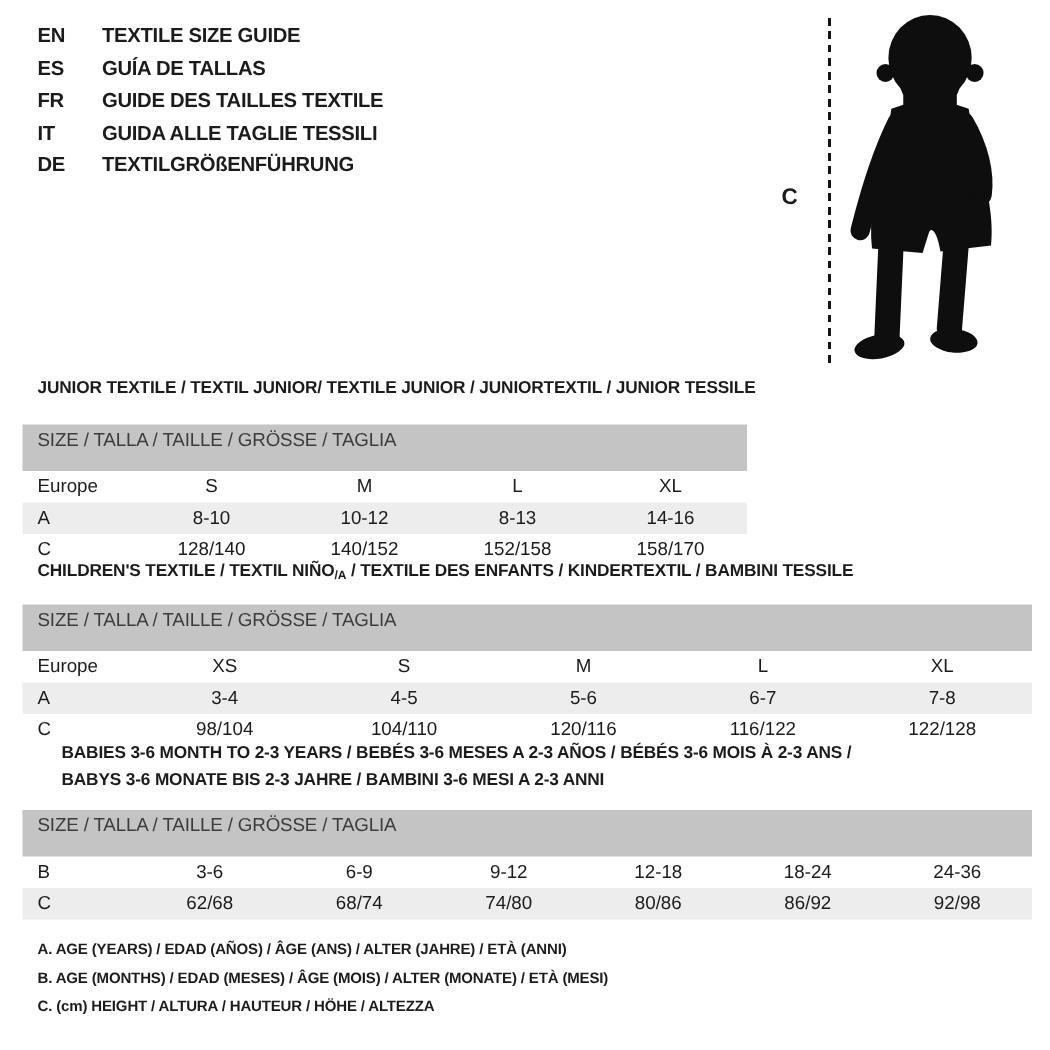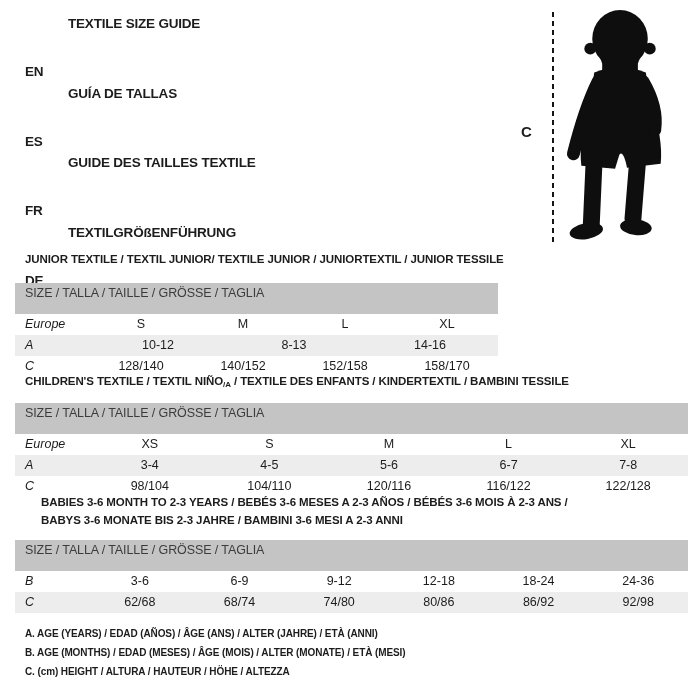--- a/index.html
+++ b/index.html
@@ -9,21 +9,21 @@
     font-family: "Liberation Sans", sans-serif;
     color: var(--ink, #1c1c1c);
     position: relative;
     overflow: hidden;
   }
   .abs { position: absolute; }
 
   
   .lang-list { left: 25px; top: 13px; }
   .lang-row { display: flex; font-weight: 700; font-size: 13.5px; line-height: 21.6px; letter-spacing: -0.2px; white-space: nowrap; }
-  .lang-code { width: 43px; margin-top: 48px; }
+  .lang-code { width: 43px; }
 
   
   .dash-line {
     left: 552px; top: 12px; width: 2px; height: 231px;
     background: repeating-linear-gradient(to bottom, #141414 0 5px, transparent 5px 9px);
   }
   .measure-label { left: 521px; top: 123px; font-weight: 700; font-size: 15px; }
   .silhouette { left: 558px; top: 7px; width: 130px; height: 238px; color: var(--silhouette, #0e0e0e); }
 
   
@@ -35,21 +35,21 @@
   .thead {
     height: 31px; line-height: 21px;
     background: var(--header-bar, #c4c4c4);
     color: #3c3c3c;
     padding-left: 10px;
     letter-spacing: -0.1px;
     white-space: nowrap;
   }
   .trow { display: flex; height: 21px; line-height: 21px; }
   .trow.stripe { background: var(--stripe, #ededed); }
-  .rlabel { width: 75px; padding-left: 10px; box-sizing: border-box; flex: 0 0 75px; font-style: italic; }
+  .rlabel { width: 75px; padding-left: 10px; box-sizing: border-box; flex: 0 0 75px; }
   .cell { flex: 1; text-align: center; }
 
   
   .footnotes { left: 25px; top: 624px; }
   .foot { font-weight: 700; font-size: 10px; line-height: 19px; letter-spacing: -0.1px; white-space: nowrap; }
 </style>
 </head>
 <body>
 
 <div class="abs lang-list">
@@ -59,26 +59,26 @@
   </div>
   <div class="lang-row">
     <span class="lang-code">ES</span>
     <span class="lang-label">GUÍA DE TALLAS</span>
   </div>
   <div class="lang-row">
     <span class="lang-code">FR</span>
     <span class="lang-label">GUIDE DES TAILLES TEXTILE</span>
   </div>
   <div class="lang-row">
+    <span class="lang-code">IT</span>
+    <span class="lang-label">GUIDA ALLE TAGLIE TESSILI</span>
+  </div>
+  <div class="lang-row">
     <span class="lang-code">DE</span>
     <span class="lang-label">TEXTILGRÖßENFÜHRUNG</span>
-  </div>
-  <div class="lang-row">
-    <span class="lang-code">IT</span>
-    <span class="lang-label">GUIDA ALLE TAGLIE TESSILI</span>
   </div>
 </div>
 
 <div class="abs dash-line"></div>
 <div class="abs measure-label">C</div>
 
 <svg class="abs silhouette" viewBox="0 0 130 240" xmlns="http://www.w3.org/2000/svg">
   <g fill="currentColor" stroke="none">
     <ellipse cx="62" cy="32" rx="28" ry="29"></ellipse>
     <circle cx="32" cy="42" r="6"></circle>
@@ -106,20 +106,21 @@
   <div class="thead">SIZE / TALLA / TAILLE / GRÖSSE / TAGLIA</div>
   <div class="trow">
     <span class="rlabel">Europe</span>
     <span class="cell">S</span>
     <span class="cell">M</span>
     <span class="cell">L</span>
     <span class="cell">XL</span>
   </div>
   <div class="trow stripe">
     <span class="rlabel">A</span>
+    <span class="cell">8-10</span>
     <span class="cell">10-12</span>
     <span class="cell">8-13</span>
     <span class="cell">14-16</span>
   </div>
   <div class="trow">
     <span class="rlabel">C</span>
     <span class="cell">128/140</span>
     <span class="cell">140/152</span>
     <span class="cell">152/158</span>
     <span class="cell">158/170</span>

